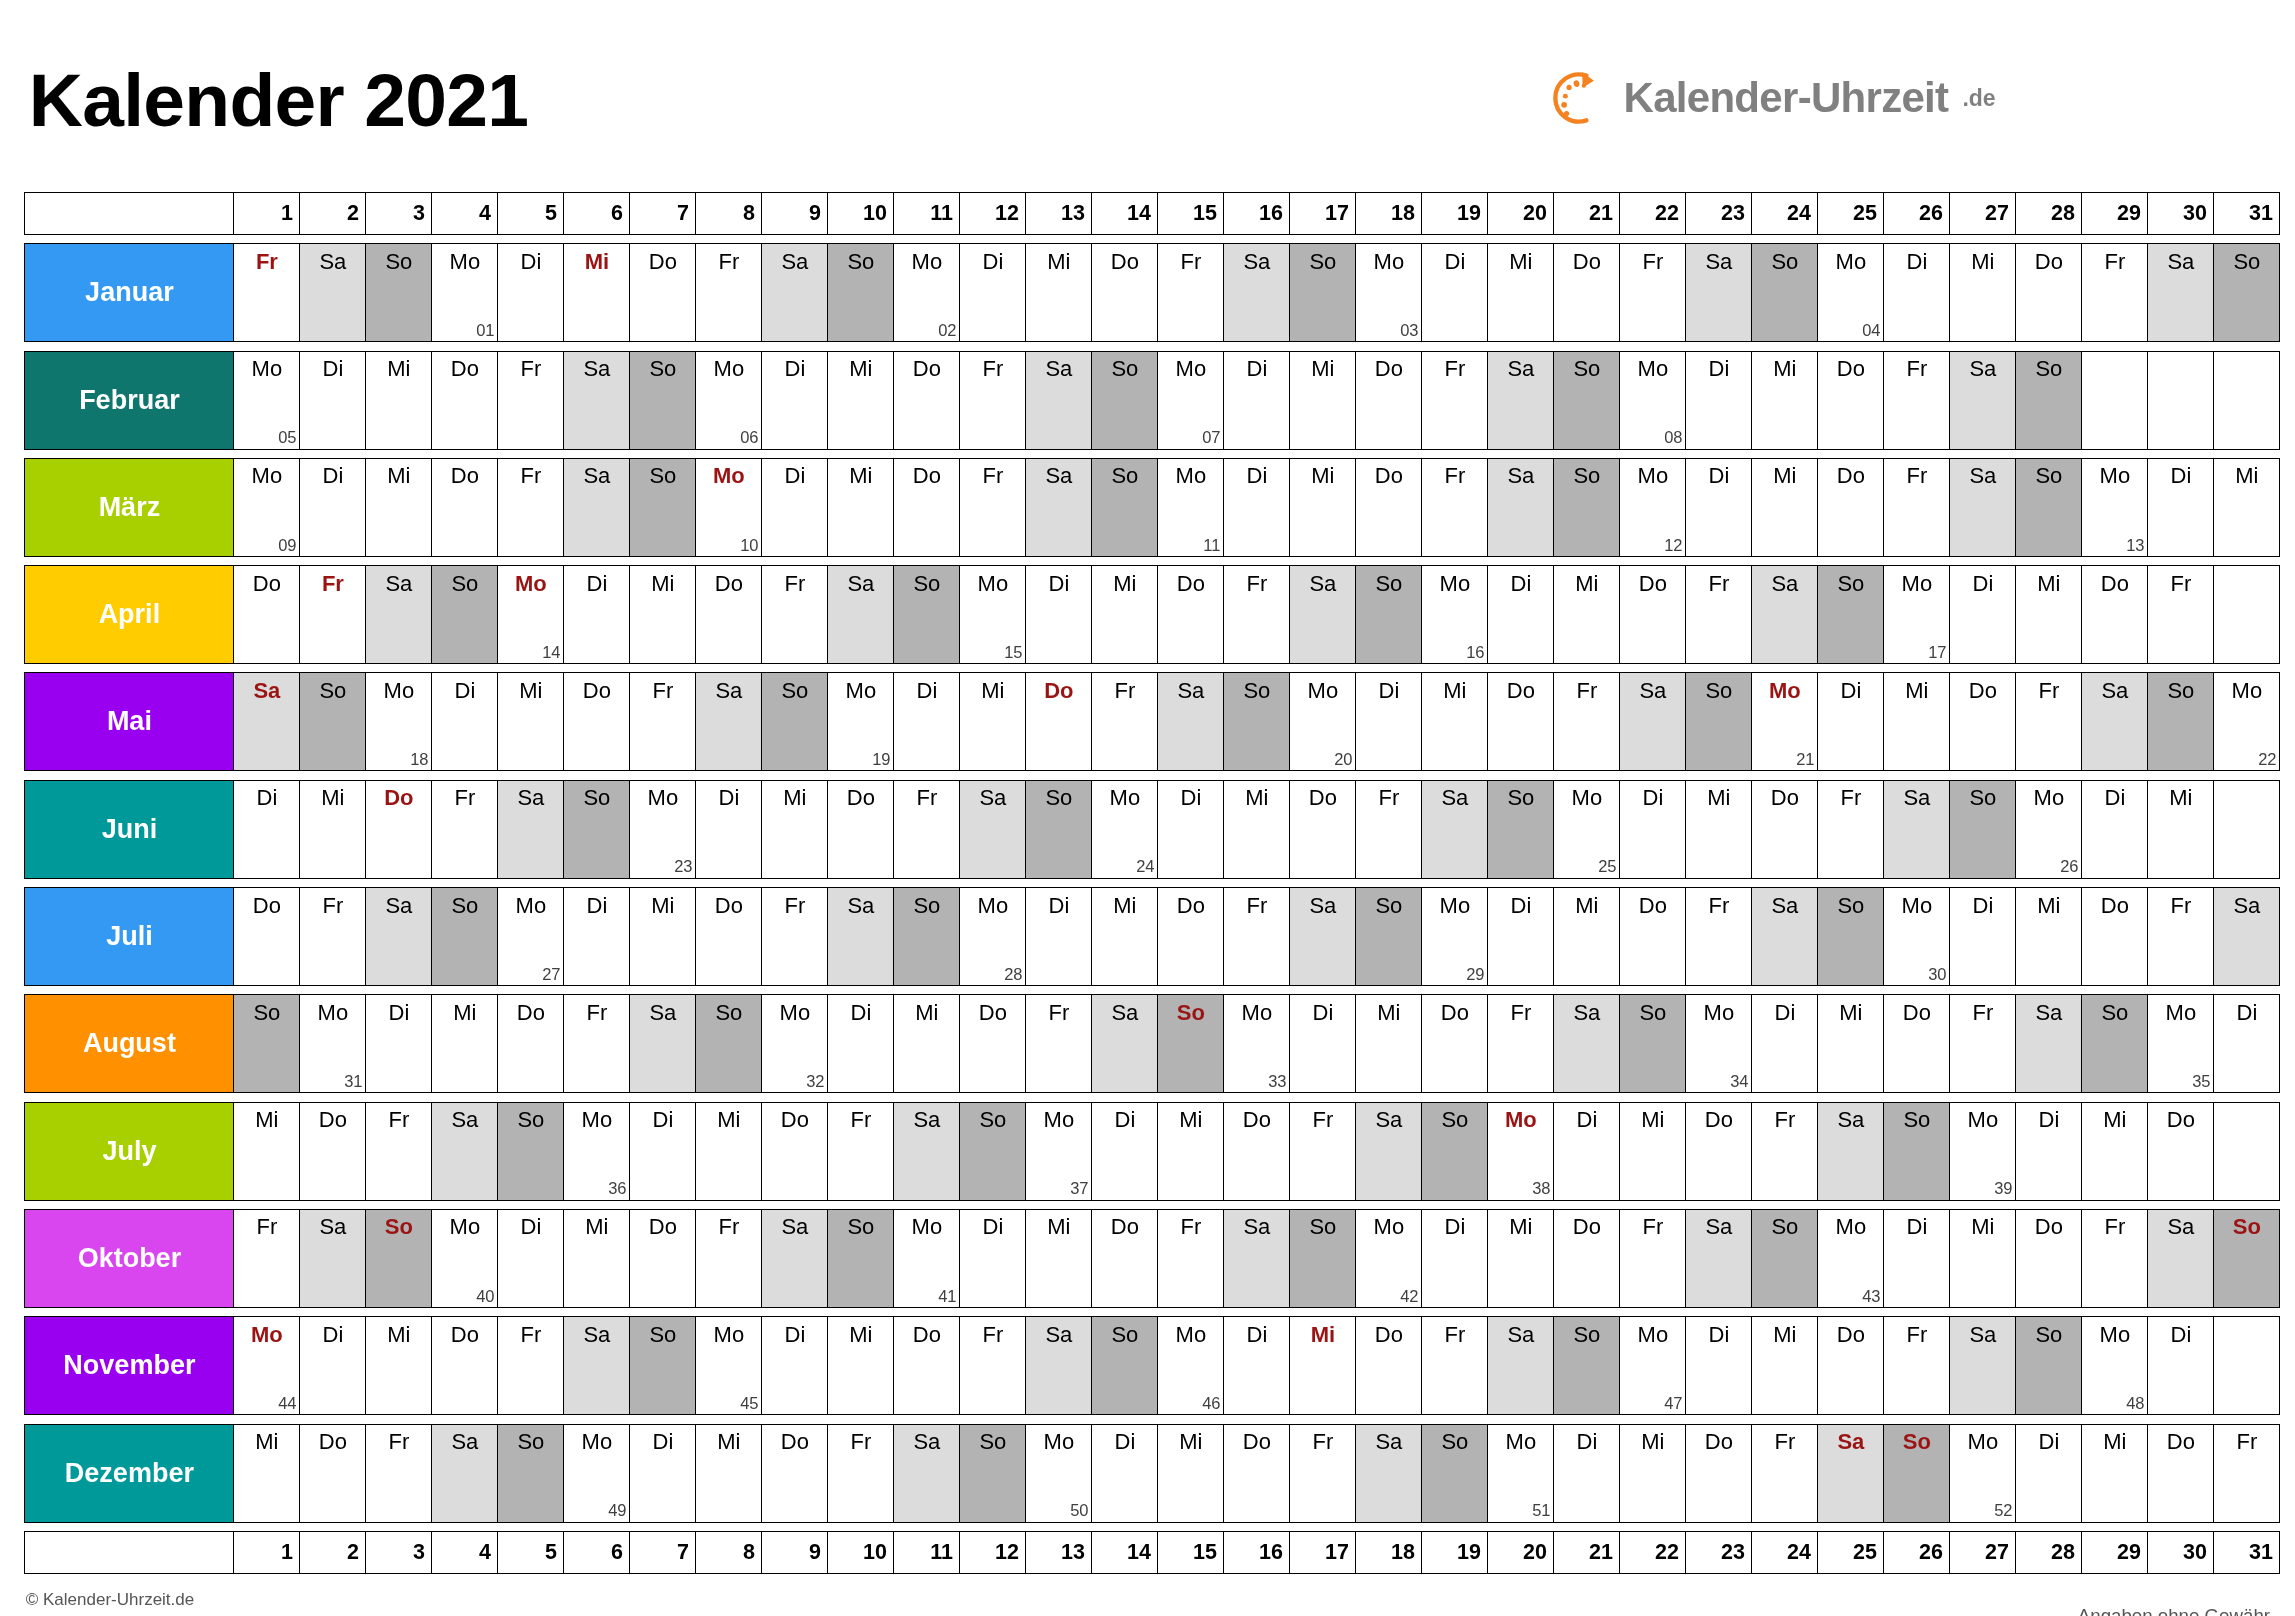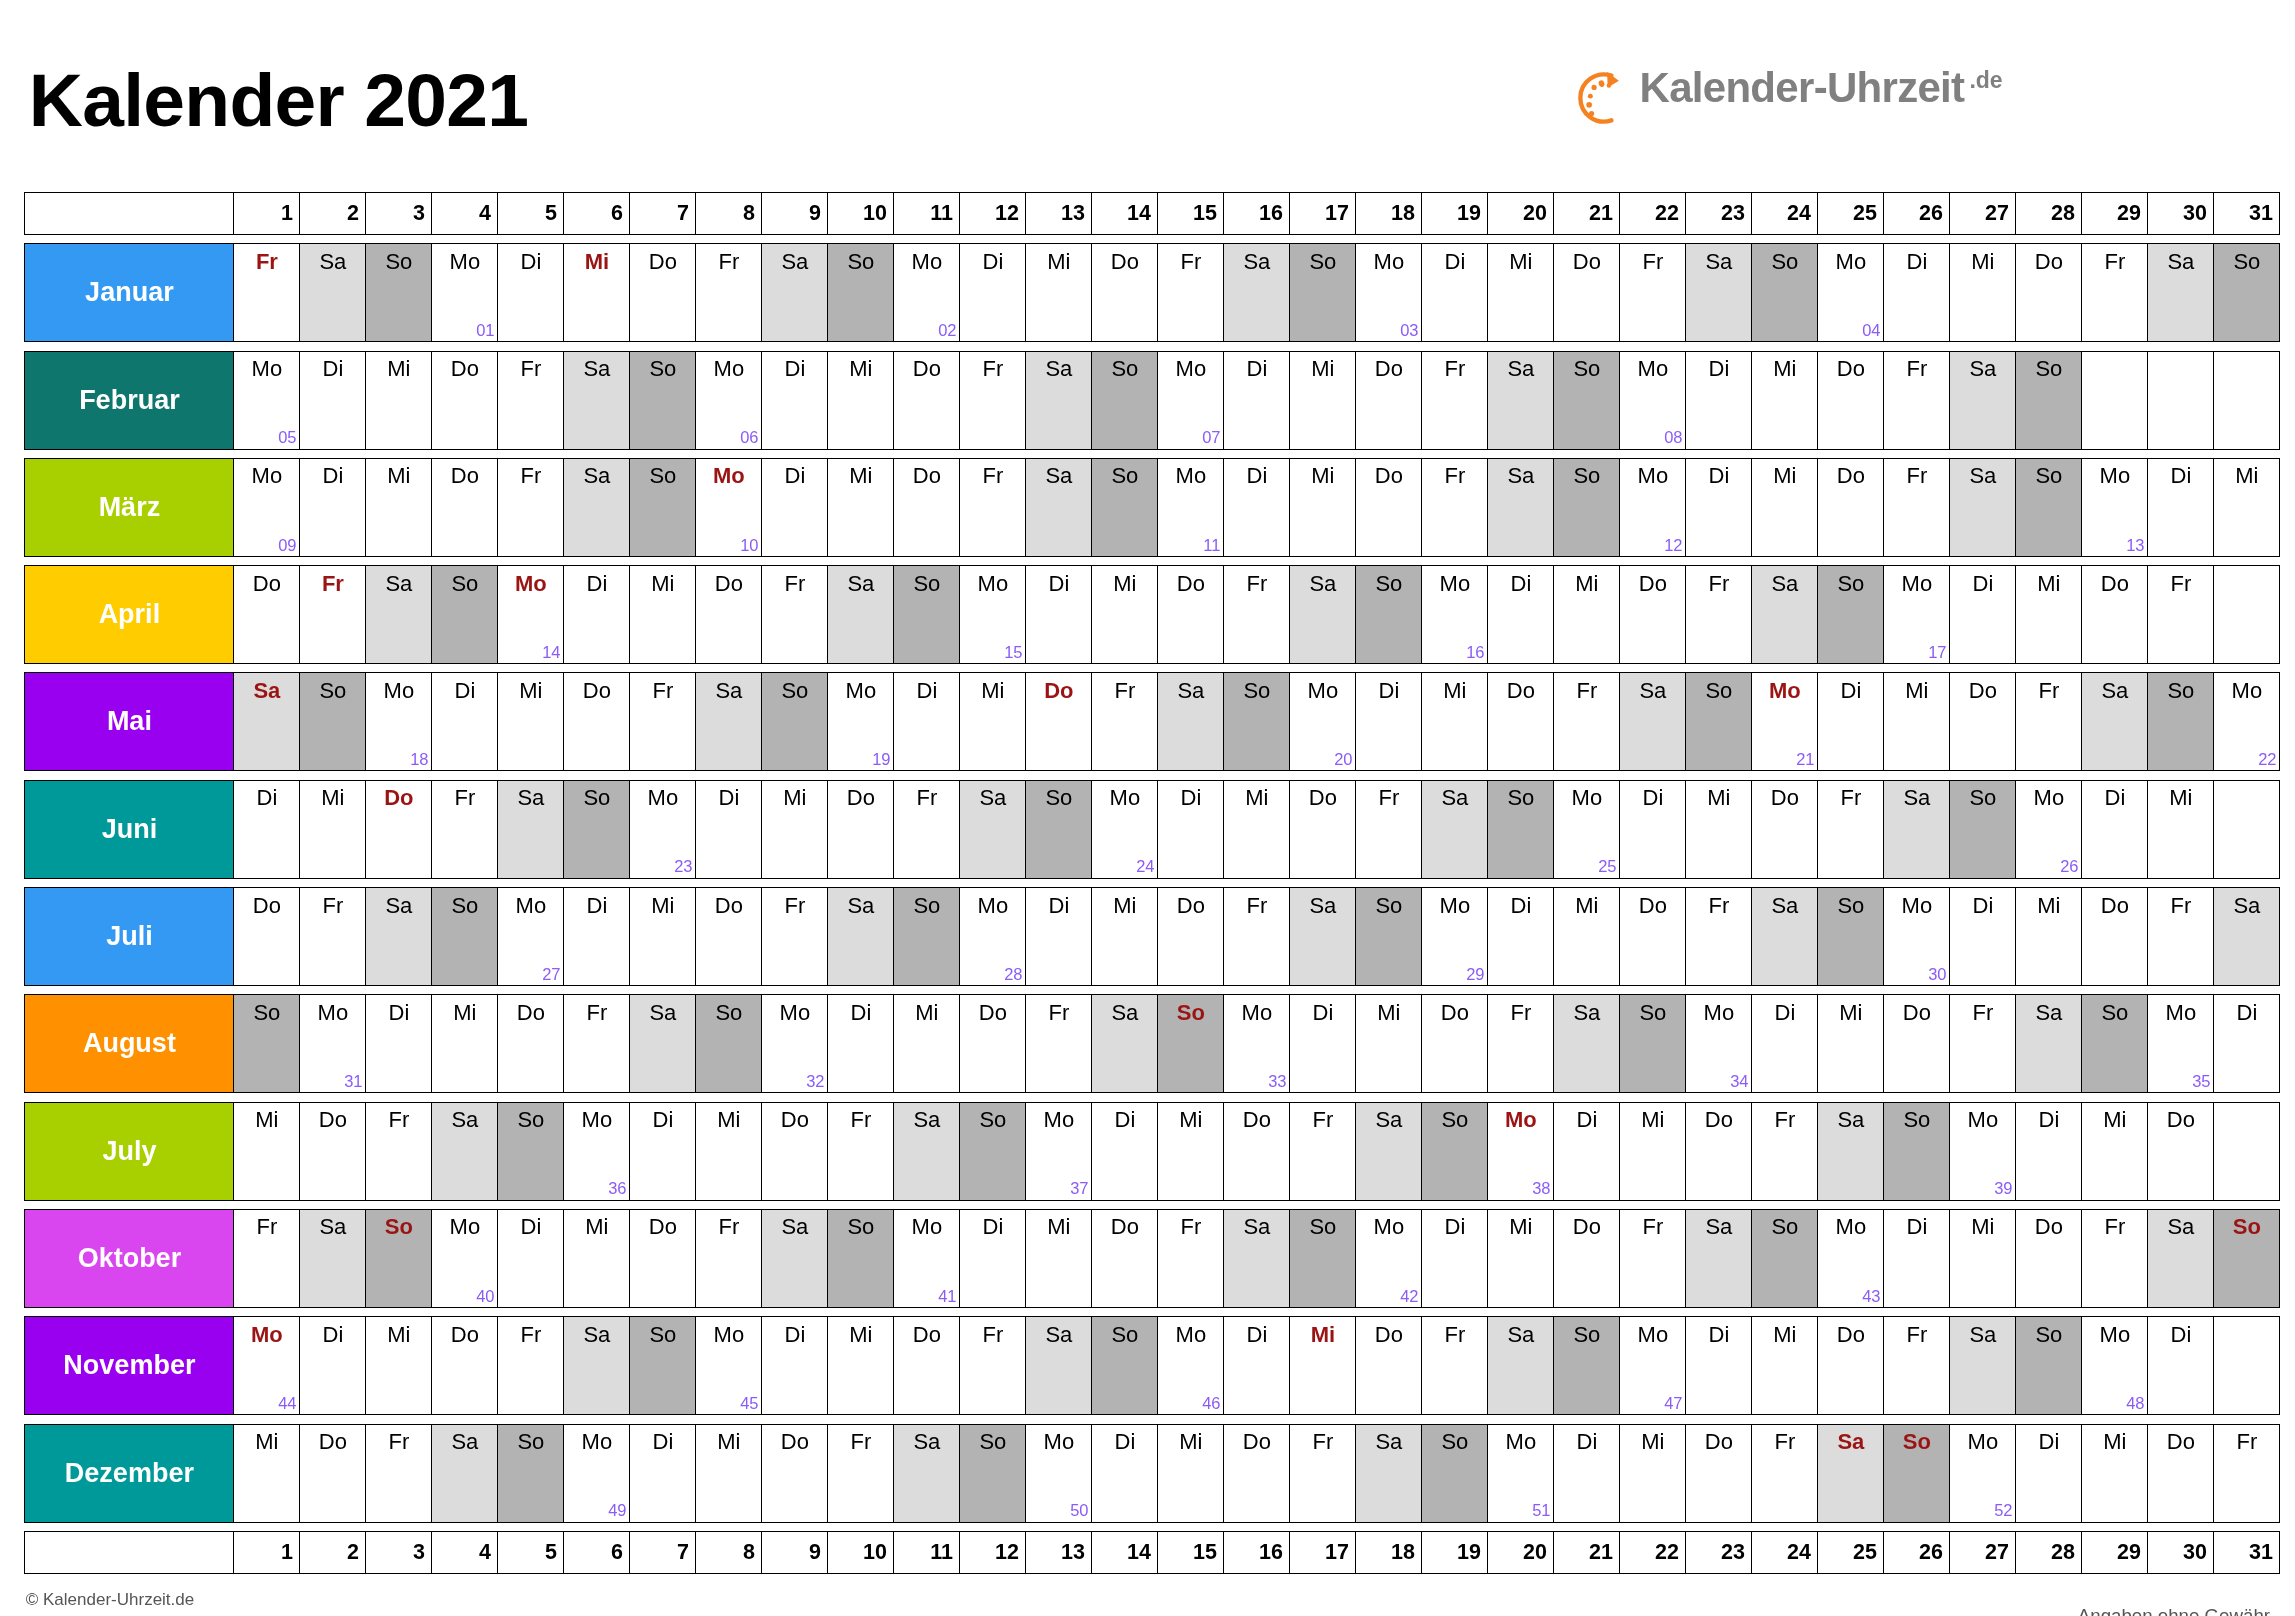--- a/index.html
+++ b/index.html
@@ -34,24 +34,25 @@
     top: 63px;
     font-size: 75px;
     font-weight: bold;
     letter-spacing: -0.7px;
     line-height: 1;
     color: #000000;
     white-space: nowrap;
   }
   .logo {
     position: absolute;
-    right: 0;
+    right: 7px;
     top: 67px;
     display: flex;
-    gap: 5px;
+    align-items: center;
+    gap: 14px;
     white-space: nowrap;
   }
   .logo-mark {
     width: 62px;
     height: 62px;
     flex: 0 0 auto;
     position: relative;
   }
   .logo-text {
     font-size: 42px;
@@ -134,21 +135,21 @@
   }
   td.day.sat { background: #dcdcdc; }
   td.day.sun { background: #b3b3b3; }
   td.day.empty { background: #ffffff; }
   td.day .wk {
     position: absolute;
     right: 2.9px;
     bottom: 2.9px;
     font-size: 16.5px;
     line-height: 1;
-    color: #8b5cf6;
+    color: #404040;
   }
 
   
   .footer {
     position: relative;
     margin-top: 16px;
     height: 39px;
     width: 2247px;
   }
   .footer .left {

